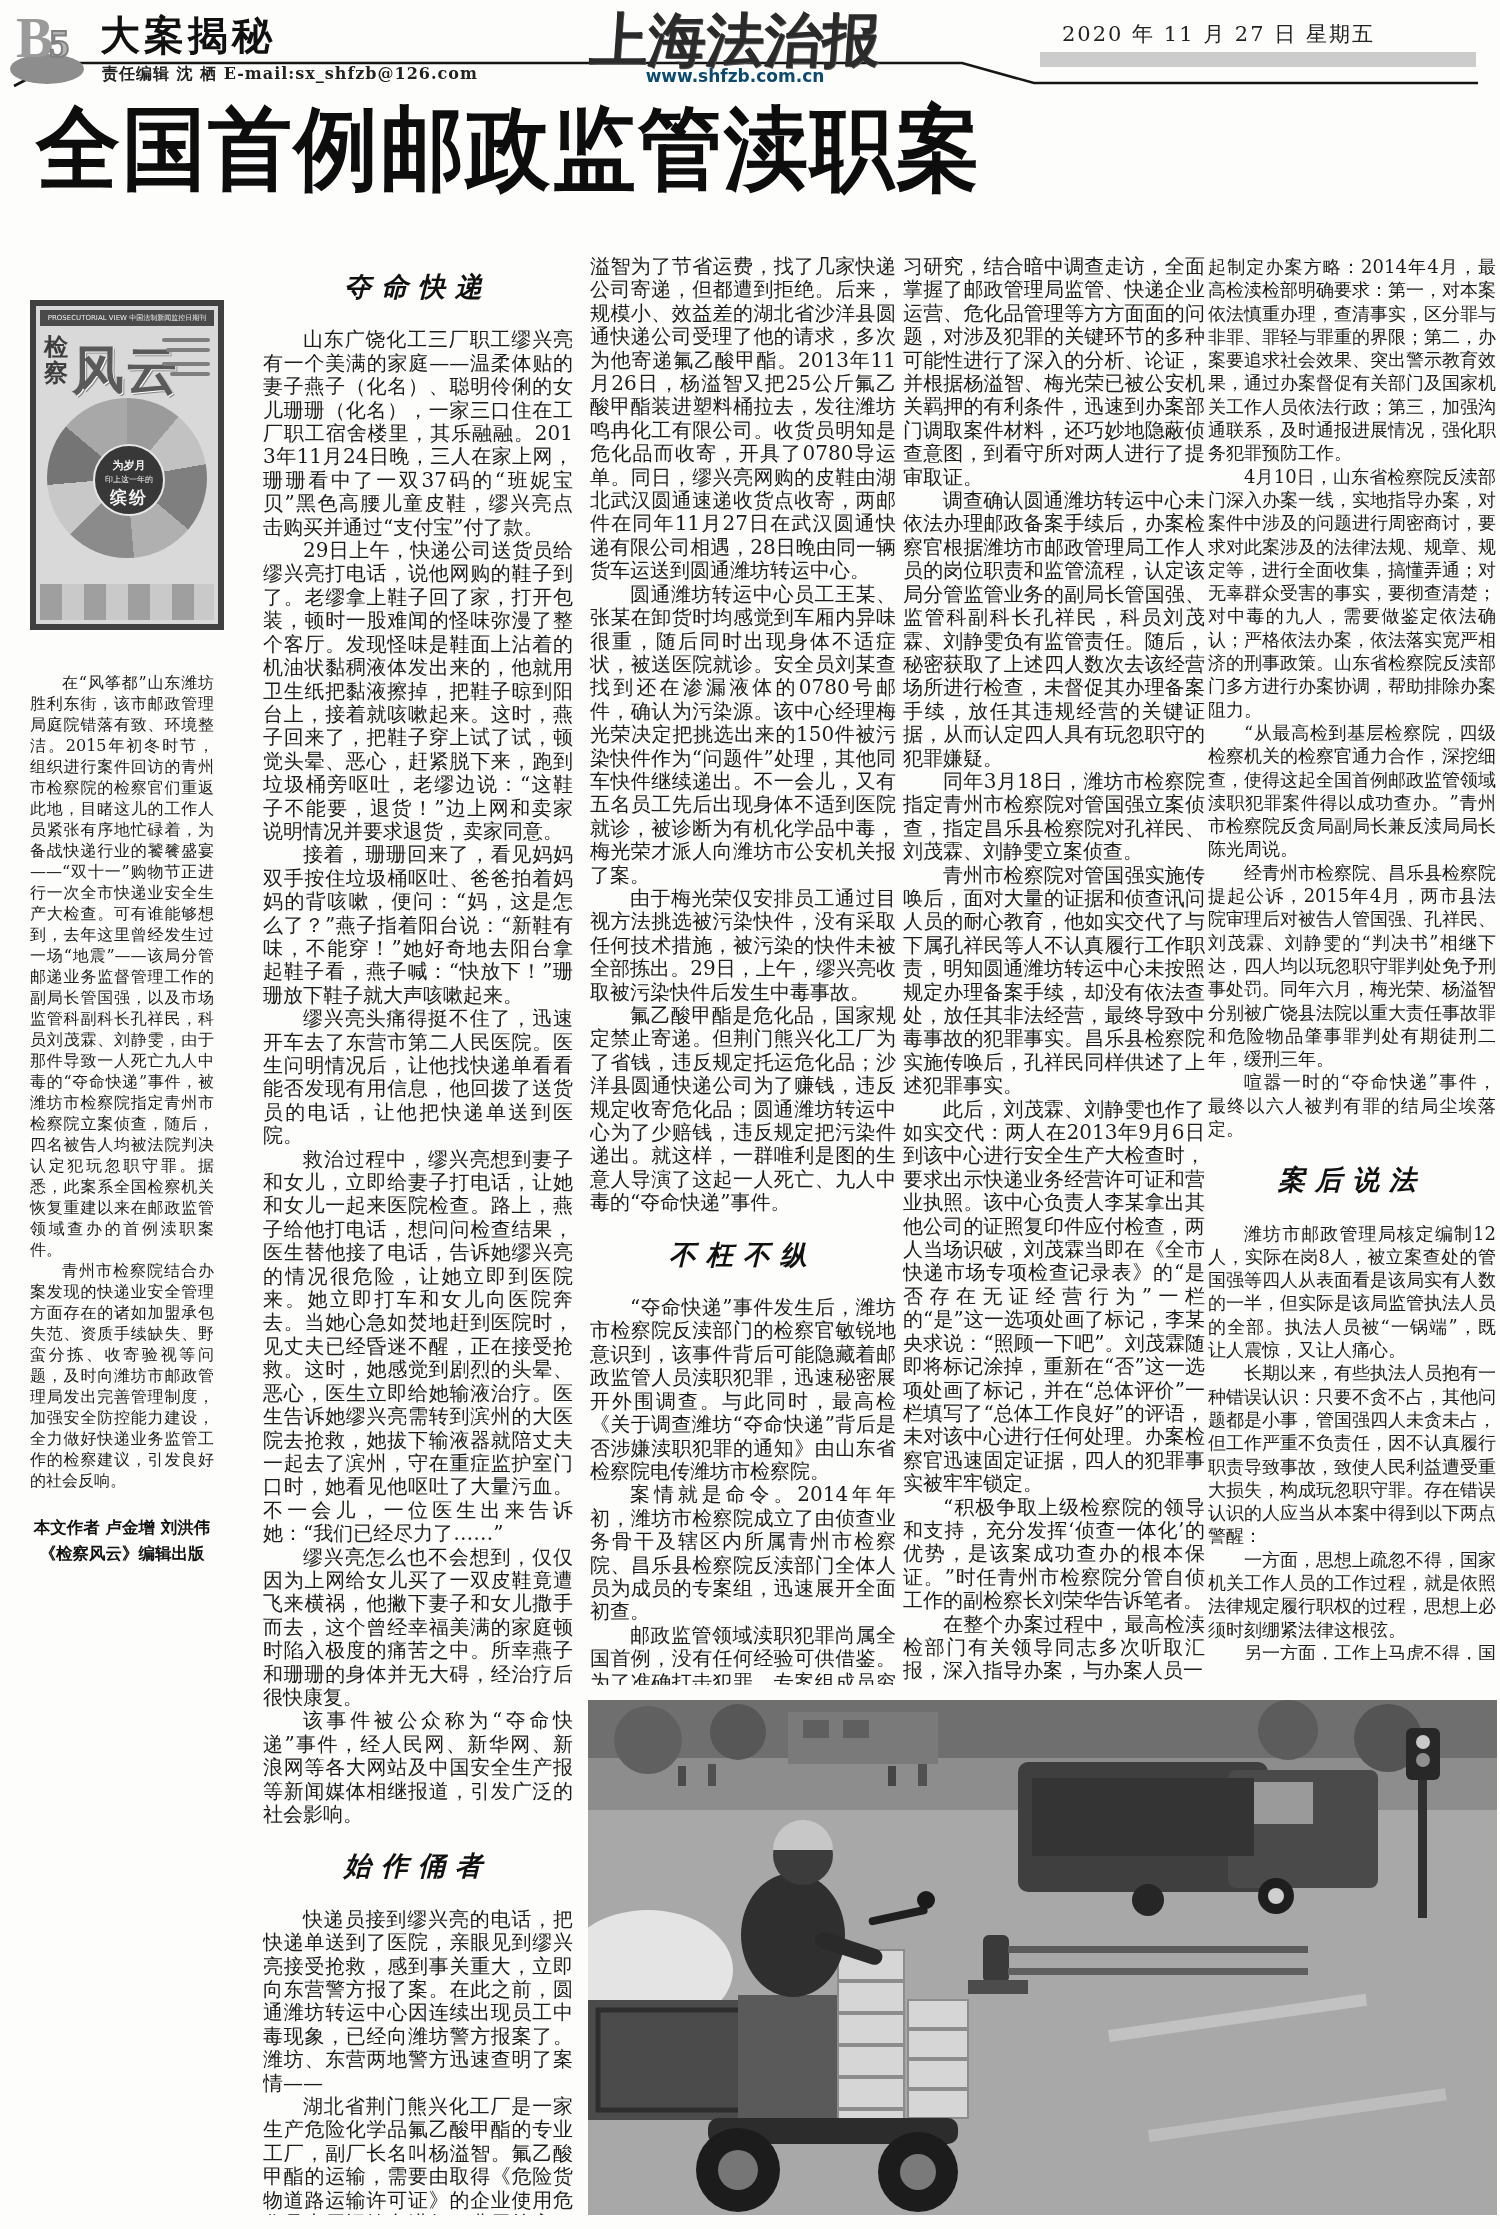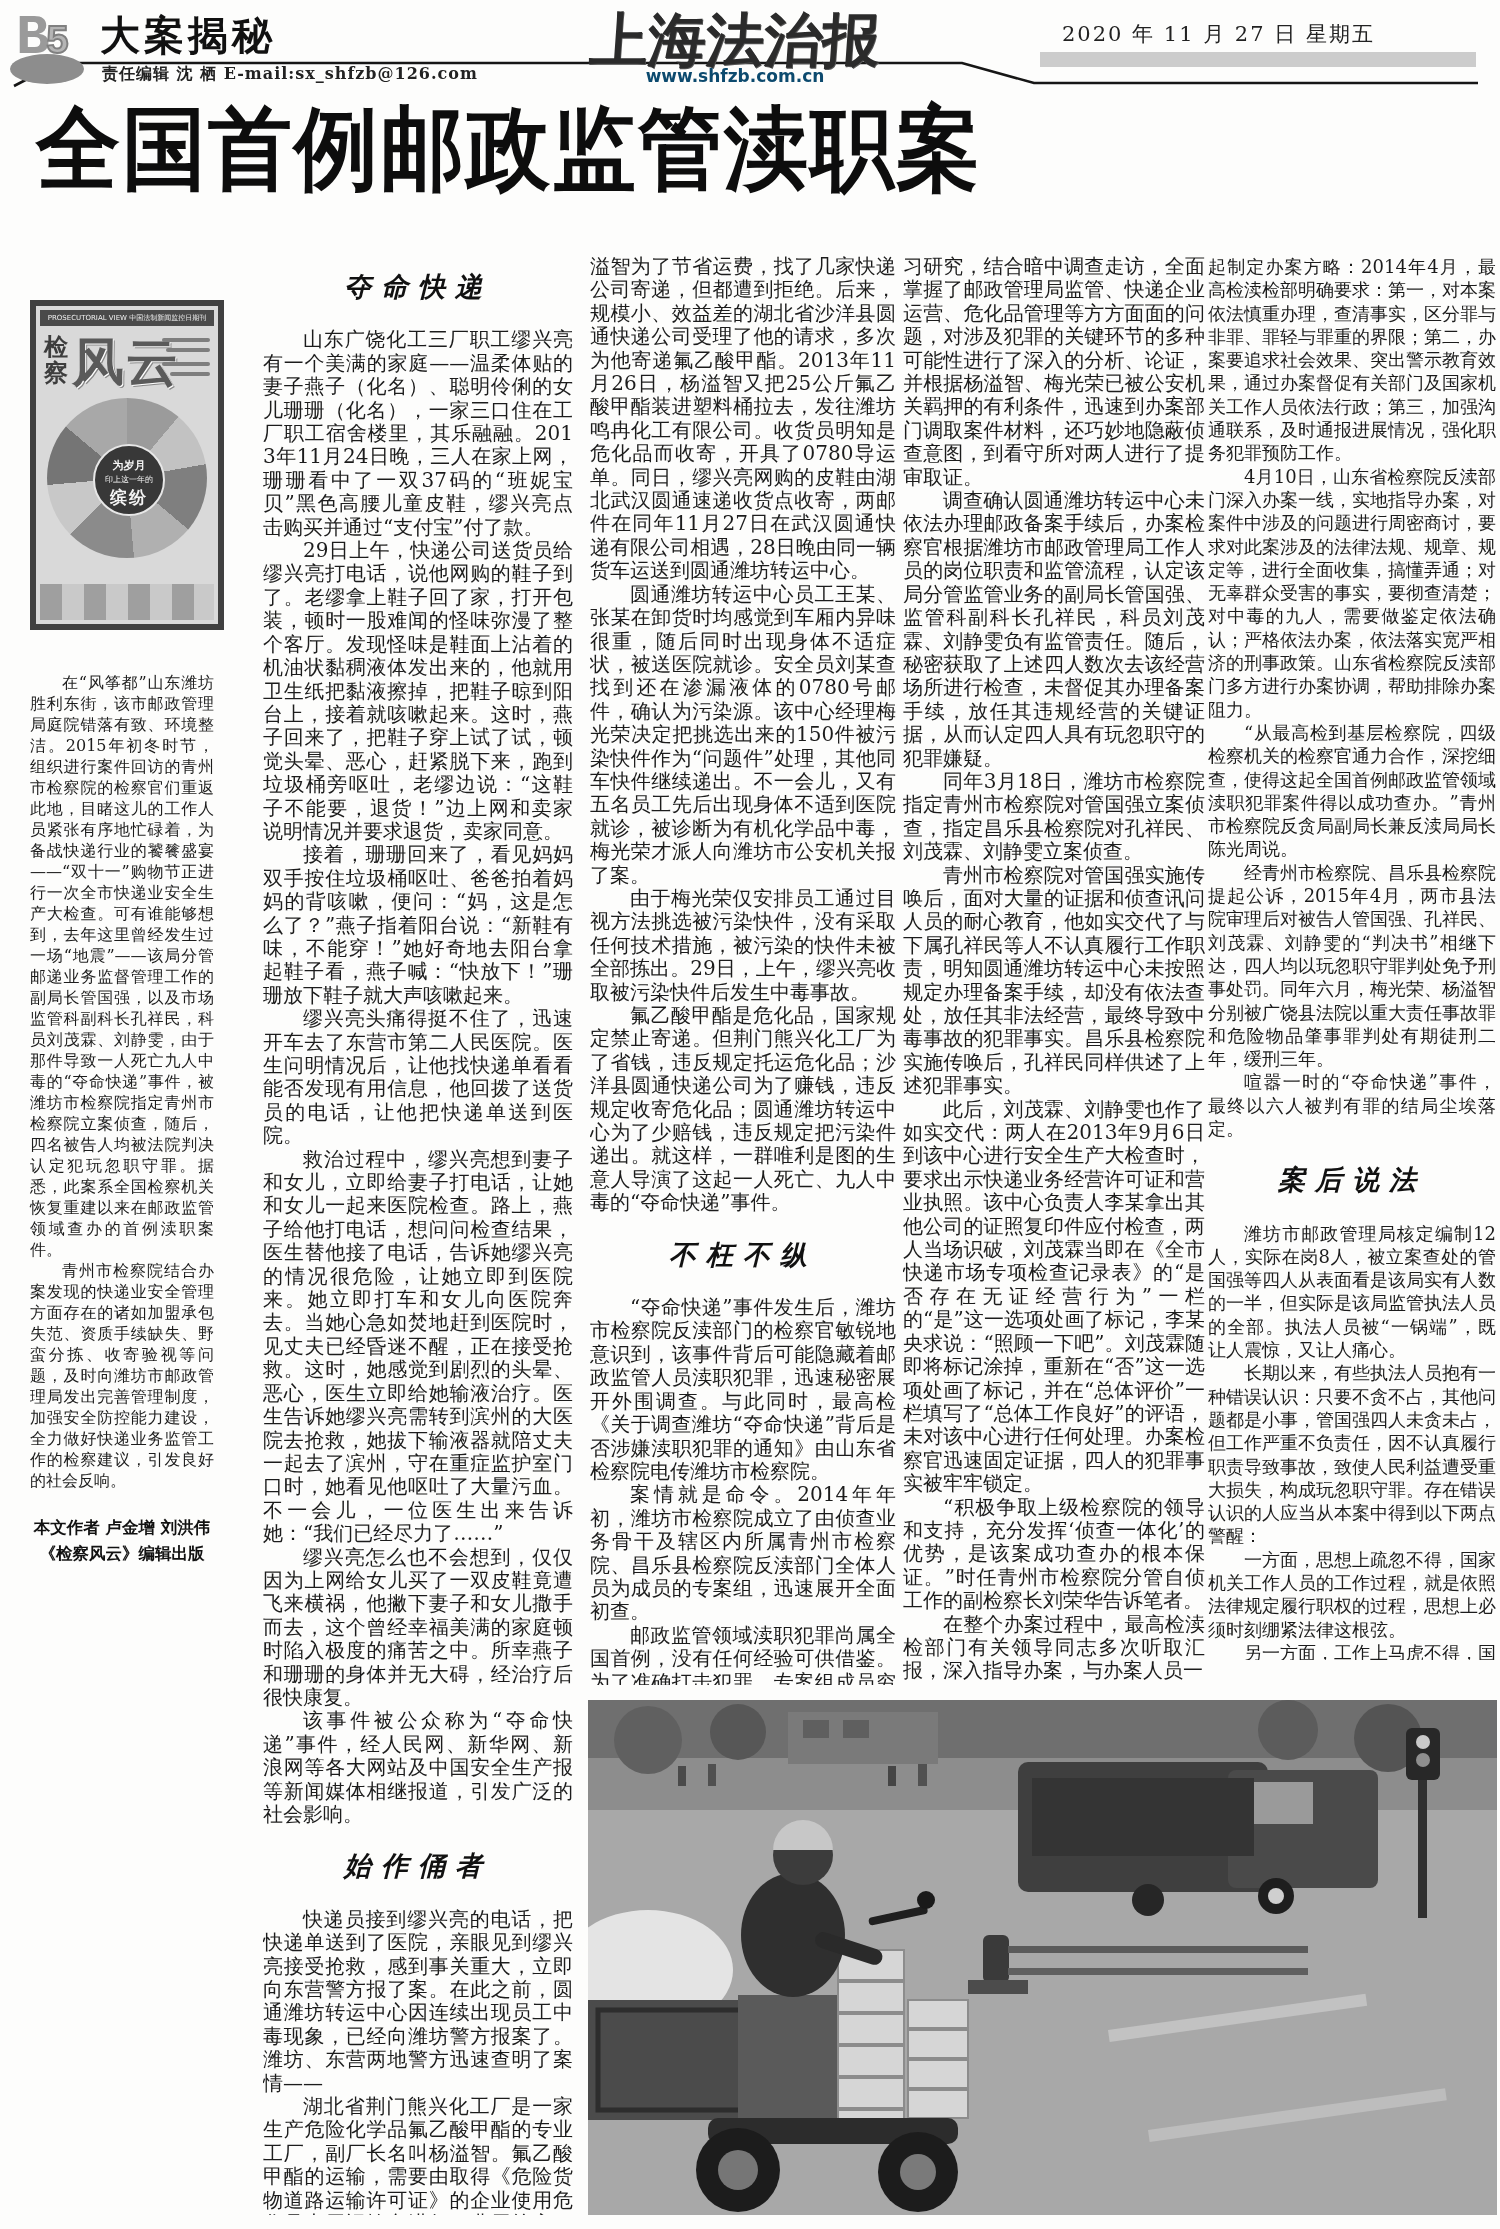--- a/index.html
+++ b/index.html
@@ -2,21 +2,21 @@
 <html><head>
 <meta charset="utf-8">
 <style>
   html,body{margin:0;padding:0;background:#e9e9e9;}
   #page{position:relative;width:1500px;height:2229px;background:#fdfdfc;margin:0 auto;overflow:hidden;
         font-family:"DejaVu Serif",serif;color:#1c1c1c;}
   
   #hdr{position:absolute;left:0;top:0;width:1500px;height:95px;}
   #b5wrap{position:absolute;left:10px;top:6px;width:86px;height:82px;}
   #b5ellipse{position:absolute;left:0px;top:48px;width:74px;height:30px;background:#8d8d8d;border-radius:50%;}
-  #b5text{position:absolute;left:6px;top:0px;font-family:Liberation Mono, monospace;font-weight:900;
+  #b5text{position:absolute;left:6px;top:0px;font-family:Liberation Serif, serif;font-weight:900;
           font-size:56px;color:#9a9a9a;letter-spacing:-4px;}
   #b5text .five{font-size:40px;color:#b5b5b5;-webkit-text-stroke:2px #808080;}
   #secTitle{position:absolute;left:100px;top:8px;font-family:"DejaVu Sans",sans-serif;font-weight:900;
             font-size:40px;color:#111;letter-spacing:4px;}
   #editorLine{position:absolute;left:102px;top:64px;font-size:16px;font-weight:bold;color:#222;letter-spacing:1px;}
   #masthead{position:absolute;left:540px;top:2px;width:390px;text-align:center;
             font-family:"DejaVu Serif",serif;font-weight:900;font-size:58px;color:#2b2b2b;
             transform:skewX(-4deg);text-shadow:1px 1px 0 #555;}
   #website{position:absolute;left:540px;top:66px;width:390px;text-align:center;font-weight:bold;
            font-size:17px;color:#0c4a6e;font-family:"DejaVu Sans",sans-serif;}
@@ -28,21 +28,21 @@
             font-weight:900;font-size:84px;color:#0d0d0d;letter-spacing:2px;white-space:nowrap;
             transform:scaleY(1.08);transform-origin:top left;}
   
   #col1{position:absolute;left:30px;top:300px;width:184px;}
   #cover{position:relative;width:182px;height:318px;border:6px solid #404040;background:#d9d9d9;overflow:hidden;}
   #coverTop{position:absolute;left:4px;top:4px;right:4px;height:16px;background:#4a4a4a;color:#f2f2f2;
             font-family:"DejaVu Sans",sans-serif;font-size:7px;line-height:16px;text-align:center;
             letter-spacing:0px;white-space:nowrap;overflow:hidden;}
   #coverTitleV{position:absolute;left:8px;top:28px;width:26px;font-family:"DejaVu Sans",sans-serif;
                font-weight:900;font-size:24px;line-height:26px;color:#3d3d3d;}
-  #coverTitleH{position:absolute;left:36px;top:22px;font-family:Liberation Sans, sans-serif;font-weight:900;
+  #coverTitleH{position:absolute;left:36px;top:30px;font-family:Liberation Sans, sans-serif;font-weight:900;
                font-size:52px;color:#5a5a5a;text-shadow:1px 1px 0 #fff,2px 2px 0 #888;letter-spacing:2px;}
   .coverMiniLine{position:absolute;right:8px;height:4px;background:#7e7e7e;border-radius:2px;}
   #wheel{position:absolute;left:11px;top:92px;width:160px;height:160px;border-radius:50%;
          background:conic-gradient(#9b9b9b 0 40deg,#c2c2c2 40deg 80deg,#7f7f7f 80deg 130deg,#b0b0b0 130deg 175deg,
                     #8b8b8b 175deg 225deg,#c8c8c8 225deg 265deg,#757575 265deg 310deg,#a8a8a8 310deg 360deg);}
   #wheelCenter{position:absolute;left:46px;top:46px;width:68px;height:68px;border-radius:50%;background:#383838;
                border:2px solid #e7e7e7;color:#f5f5f5;text-align:center;font-family:"DejaVu Sans",sans-serif;}
   #wheelCenter .l1{font-size:11px;margin-top:12px;font-weight:bold;}
   #wheelCenter .l2{font-size:8px;margin-top:1px;}
   #wheelCenter .l3{font-size:17px;font-weight:900;margin-top:1px;letter-spacing:2px;}

